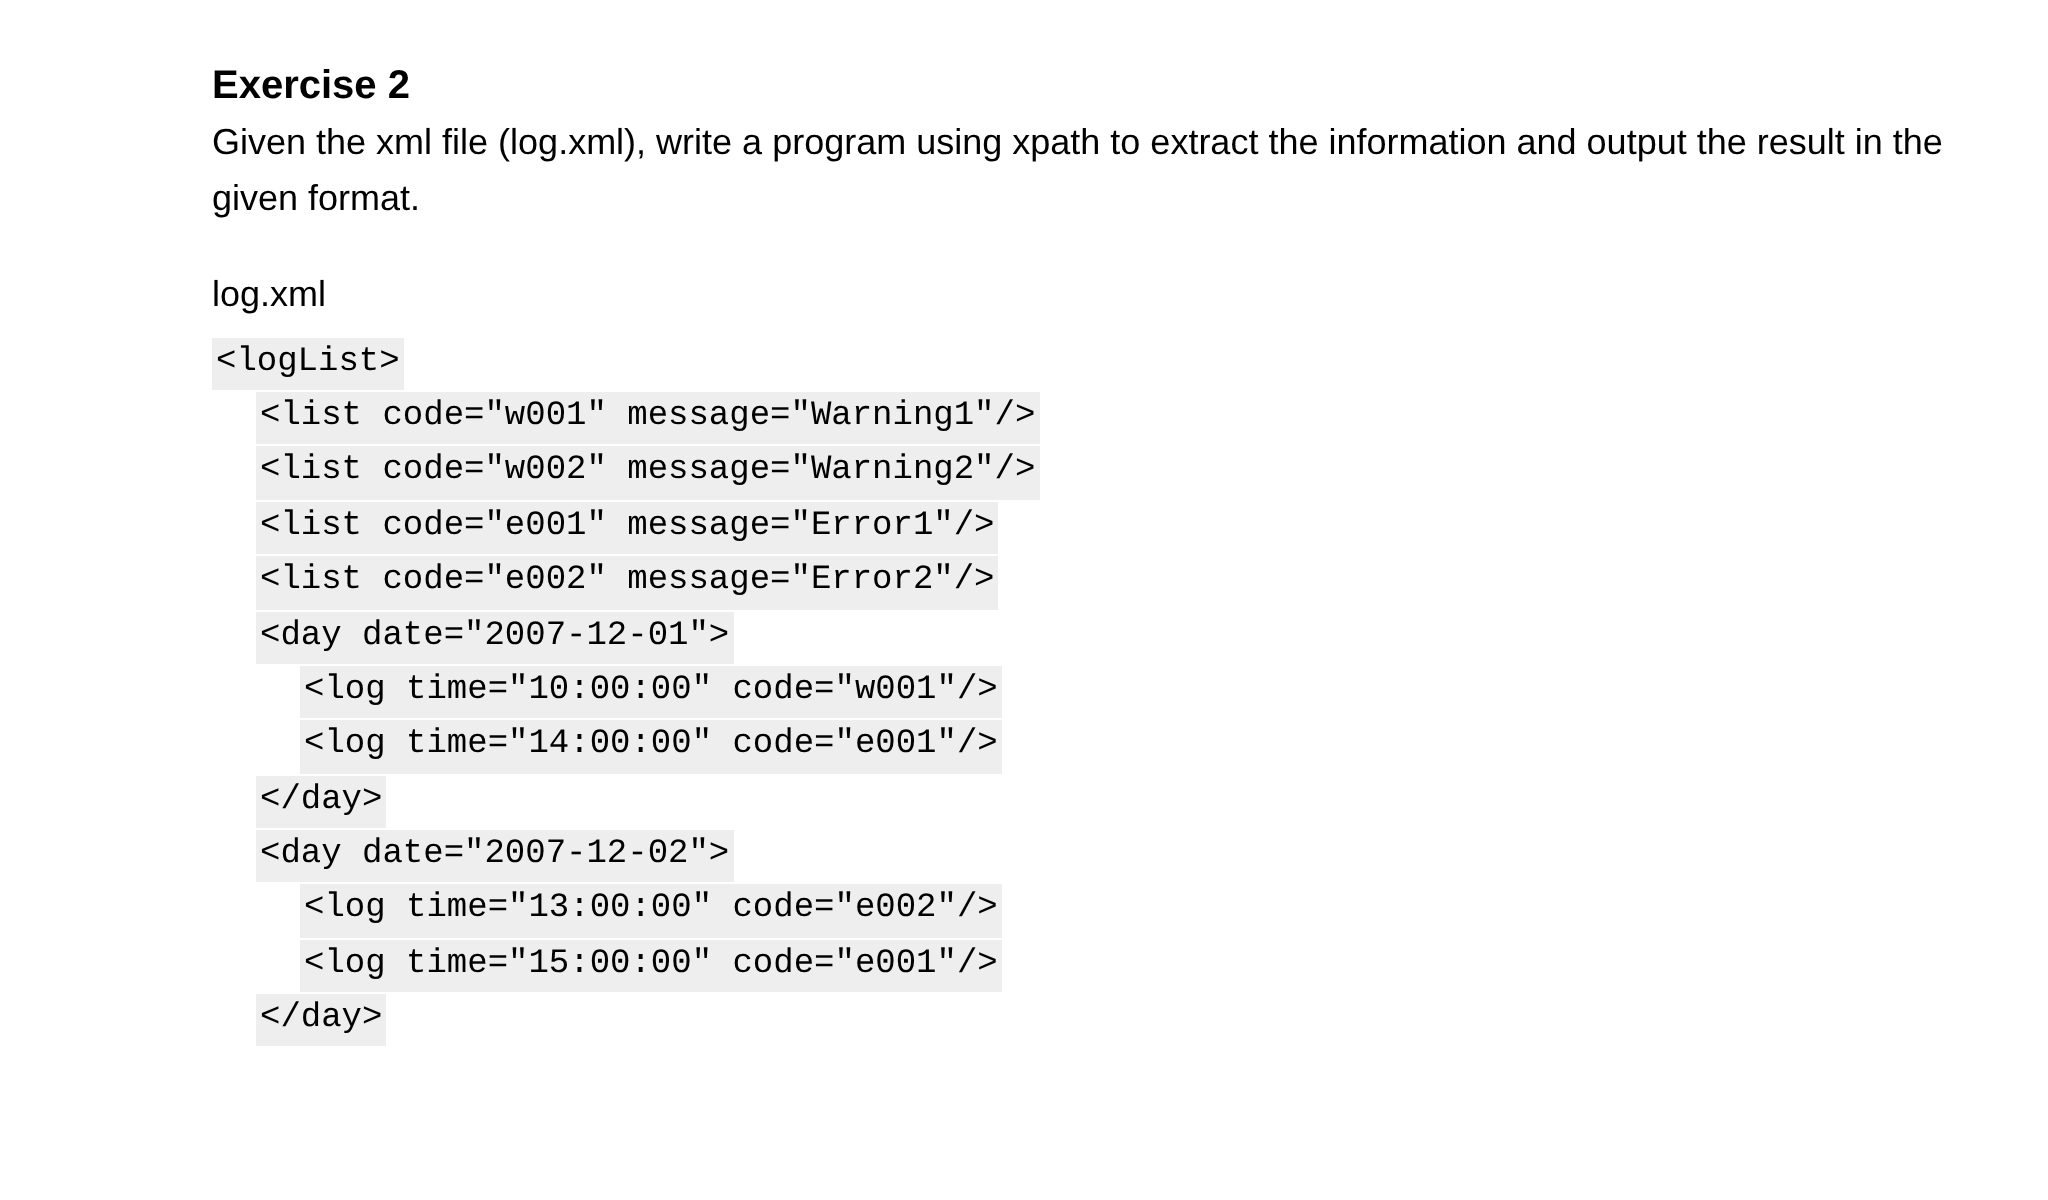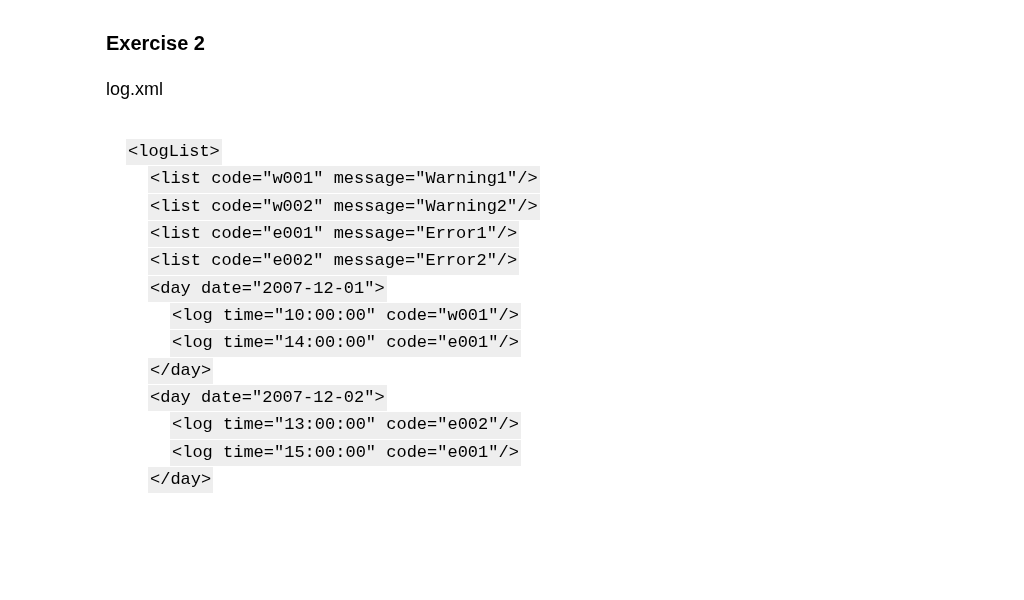--- a/index.html
+++ b/index.html
@@ -16,52 +16,51 @@
       font-size: 18px;
       line-height: 1.5;
     }
     .content {
       padding-left: 106px;
       padding-right: 18px;
     }
     h2 {
       font-weight: 700;
       font-size: 20px;
-      margin-bottom: 18px;
     }
     .desc {
       font-size: 18px;
       margin-bottom: 20px;
       line-height: 1.55;
     }
     .filename {
       font-size: 18px;
-      margin-bottom: 36px;
+      margin-bottom: 8px;
     }
     .codeblock {
       font-family: "Courier New", Courier, monospace;
       font-size: 17px;
       line-height: 1.55;
     }
     .codeblock .line {
       display: inline-block;
       background: #eeeeee;
       white-space: pre;
       padding: 0 2px;
       margin-bottom: 1px;
-      margin-left: 20px;
     }
     .indent1 { padding-left: 22px; }
     .indent2 { padding-left: 44px; }
   </style>
 </head>
 <body>
 
 <div class="content">
   <h2>Exercise 2</h2>
+  <p class="desc">Given the xml file (log.xml), write a program using xpath to extract the information and output the result in the given format.</p>
   <p class="filename">log.xml</p>
   <div class="codeblock" id="codeblock">
       <div class="indent0"><span class="line">&lt;logList&gt;</span></div>
       <div class="indent1"><span class="line">&lt;list code="w001" message="Warning1"/&gt;</span></div>
       <div class="indent1"><span class="line">&lt;list code="w002" message="Warning2"/&gt;</span></div>
       <div class="indent1"><span class="line">&lt;list code="e001" message="Error1"/&gt;</span></div>
       <div class="indent1"><span class="line">&lt;list code="e002" message="Error2"/&gt;</span></div>
       <div class="indent1"><span class="line">&lt;day date="2007-12-01"&gt;</span></div>
       <div class="indent2"><span class="line">&lt;log time="10:00:00" code="w001"/&gt;</span></div>
       <div class="indent2"><span class="line">&lt;log time="14:00:00" code="e001"/&gt;</span></div>

